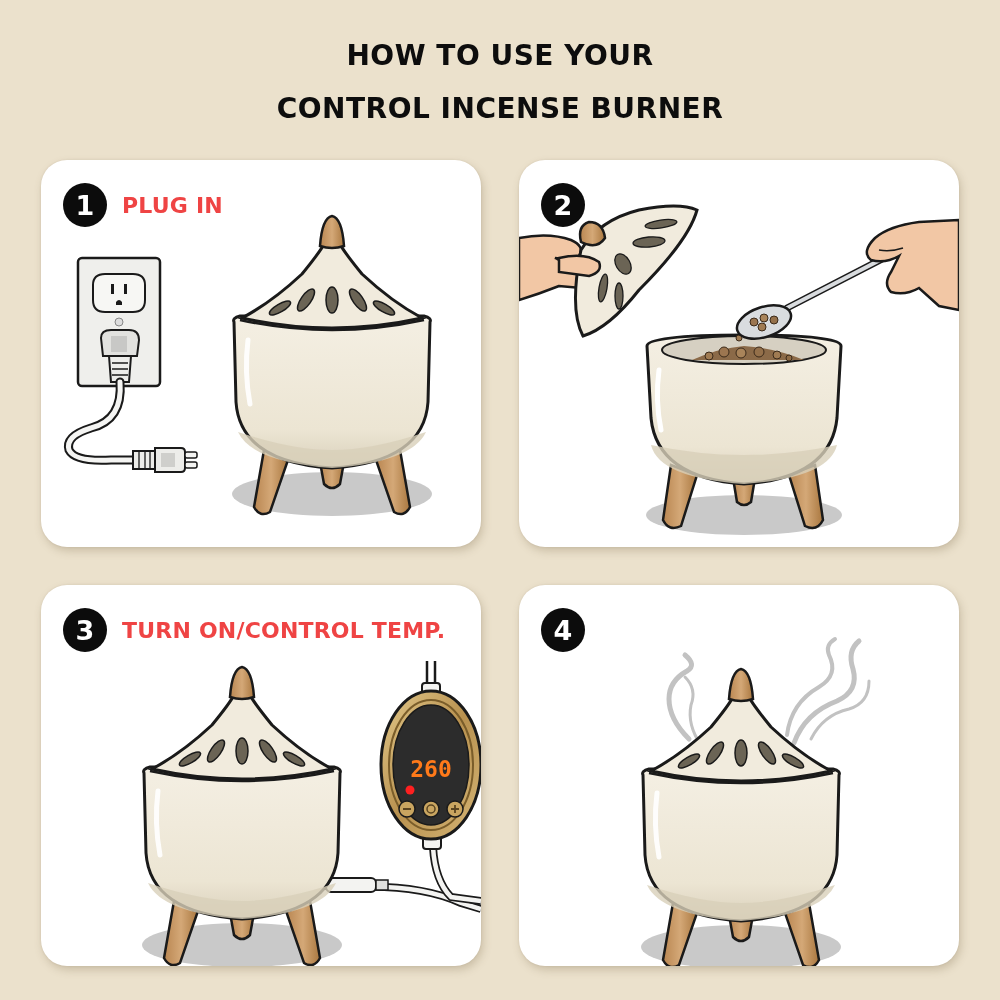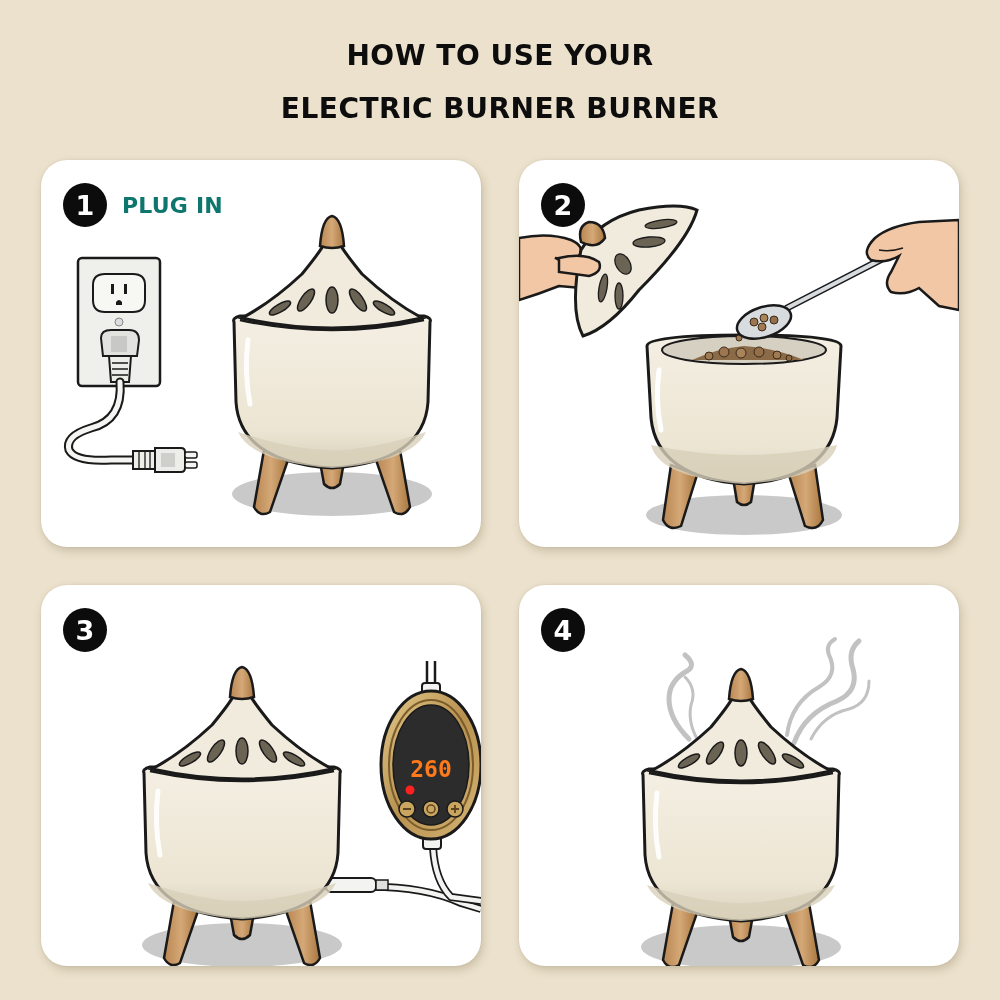--- a/index.html
+++ b/index.html
@@ -28,32 +28,32 @@
   .card.c3 { left:41px; top:585px; height:381px; }
   .card.c4 { left:519px; top:585px; height:381px; }
   .step-head { position:absolute; left:22px; top:23px; height:44px; display:flex; align-items:center; }
   .badge {
     width:44px; height:44px; border-radius:50%; background:#0c0c0c; color:#fff;
     display:flex; align-items:center; justify-content:center;
     font-family:"DejaVu Sans","Liberation Sans",sans-serif; font-weight:bold; font-size:27px;
   }
   .step-label {
     margin-left:15px; font-family:"DejaVu Sans","Liberation Sans",sans-serif; font-weight:bold;
-    font-size:22px; color:#0f766e; letter-spacing:0.2px; white-space:nowrap;
+    font-size:22px; color:#ef4444; letter-spacing:0.2px; white-space:nowrap;
   }
   .illus { position:absolute; left:0; top:0; width:440px; height:387px; }
   .temp-readout {
     font-family:"DejaVu Sans Mono","Liberation Mono",monospace; font-weight:bold;
   }
 </style>
 </head>
 <body>
 
 <div class="title l1">HOW TO USE YOUR</div>
-<div class="title l2">ELECTRIC BURNER BURNER</div>
+<div class="title l2">CONTROL INCENSE BURNER</div>
 
 <svg width="0" height="0" style="position:absolute">
   <defs>
     <linearGradient id="wood" x1="0" x2="1" y1="0" y2="0">
       <stop offset="0" stop-color="#b98651"></stop>
       <stop offset="0.5" stop-color="#d4a877"></stop>
       <stop offset="1" stop-color="#a9773f"></stop>
     </linearGradient>
     <linearGradient id="ceramic" x1="0" x2="0" y1="0" y2="1">
       <stop offset="0" stop-color="#f4efe3"></stop>
@@ -202,20 +202,21 @@
       <circle cx="366" cy="224" r="8" fill="#c9a560" stroke="#1a1a1a" stroke-width="1.5"></circle>
       <path d="M362 224 L370 224" stroke="#5a4420" stroke-width="1.8"></path>
       <circle cx="390" cy="224" r="8" fill="#c9a560" stroke="#1a1a1a" stroke-width="1.5"></circle>
       <circle cx="390" cy="224" r="4" fill="none" stroke="#5a4420" stroke-width="1.5"></circle>
       <circle cx="414" cy="224" r="8" fill="#c9a560" stroke="#1a1a1a" stroke-width="1.5"></circle>
       <path d="M410 224 L418 224 M414 220 L414 228" stroke="#5a4420" stroke-width="1.8"></path>
     </g>
   </svg>
   <div class="step-head">
     <div class="badge">3</div>
+    <div class="step-label">TURN ON/CONTROL TEMP.</div>
   </div>
 </div>
 
 <div class="card c4">
   <svg class="illus" viewBox="0 0 440 387">
     <g fill="none" stroke="#c2c2c2" stroke-linecap="round">
       <path d="M170 154 Q150 134 150 114 Q150 96 168 86 Q178 80 166 70" stroke-width="5"></path>
       <path d="M182 160 Q168 140 172 120 Q178 104 166 92" stroke-width="3"></path>
       <path d="M275 158 Q286 128 318 116 Q340 106 334 84 Q328 66 340 56" stroke-width="5"></path>
       <path d="M268 150 Q272 118 300 102 Q320 90 310 70 Q306 60 316 54" stroke-width="4"></path>

